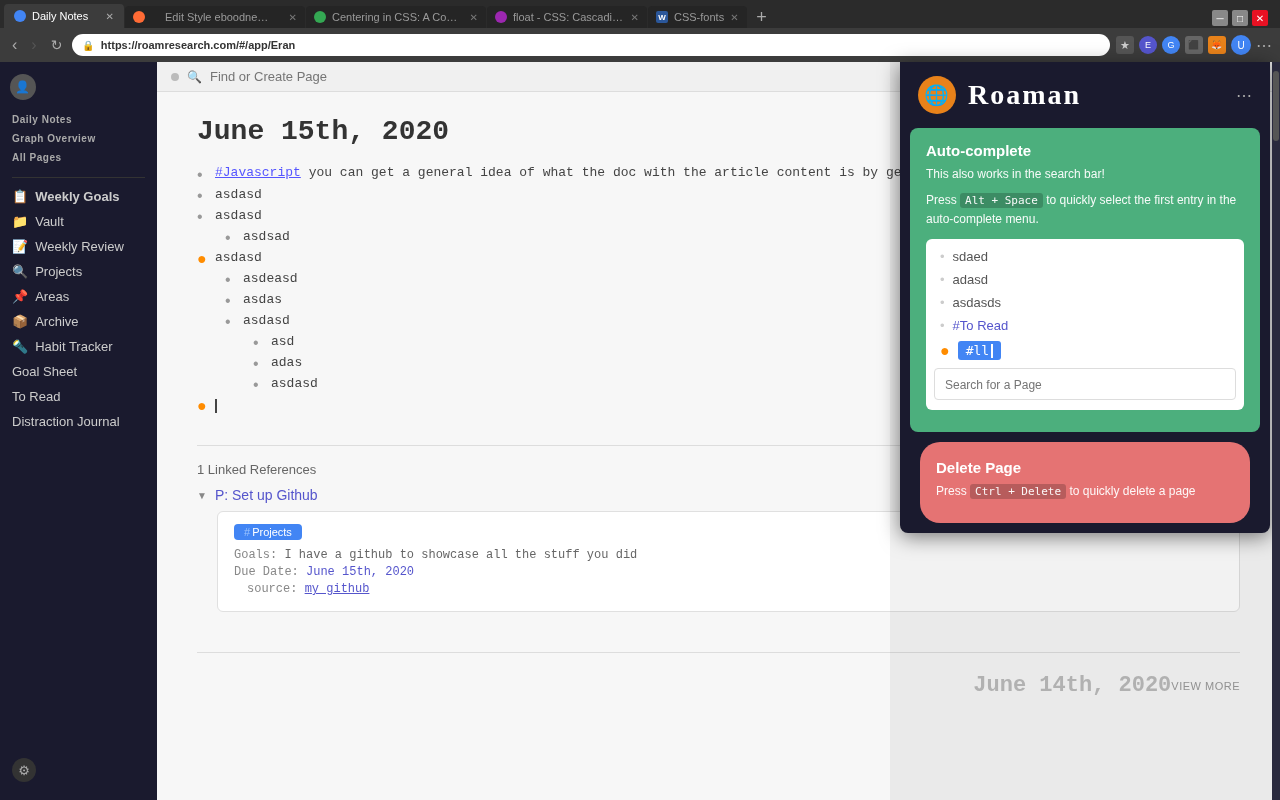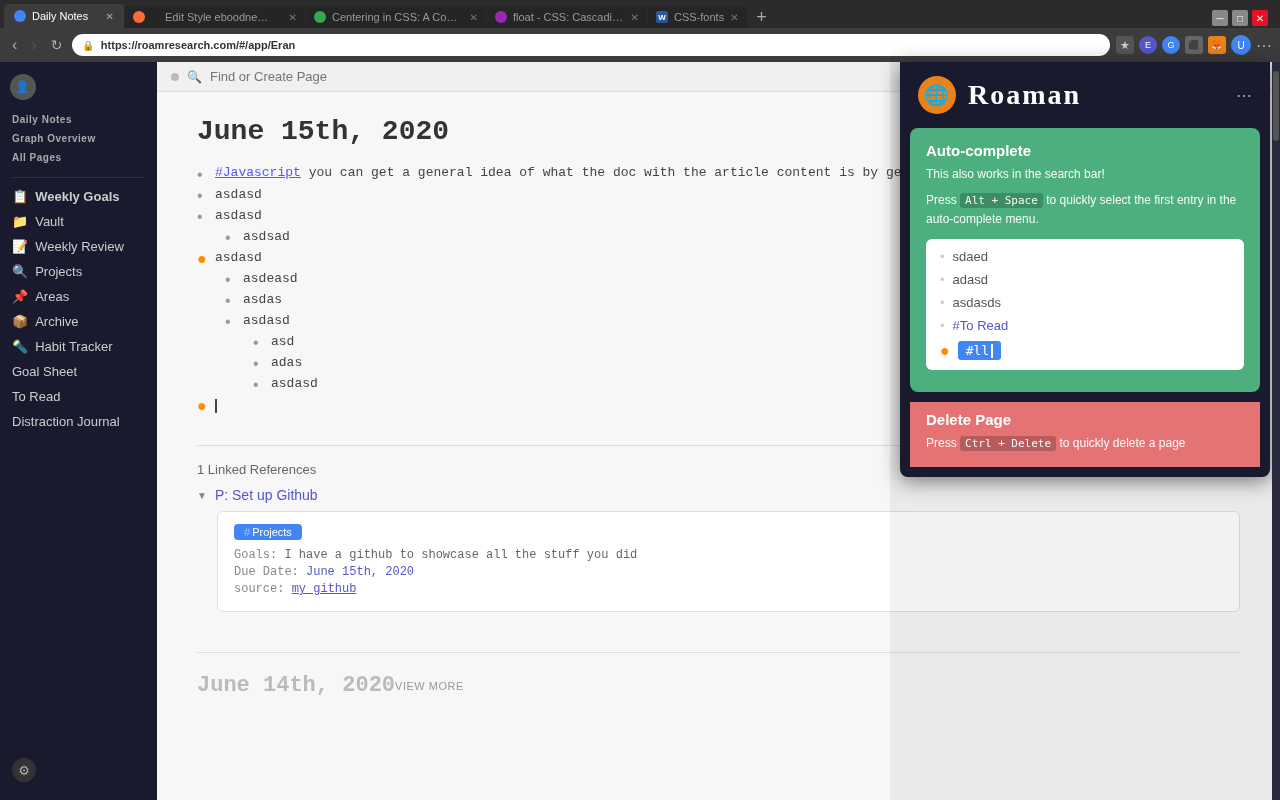--- a/index.html
+++ b/index.html
@@ -228,31 +228,31 @@
             </div>
           </div>
           <div style="font-size:12px;color:#666;margin:3px 0;font-family:'Courier New',monospace;">
             <span style="color:#888;">Goals:</span>
             <span>I have a github to showcase all the stuff you did</span>
           </div>
           <div style="font-size:12px;color:#666;margin:3px 0;font-family:'Courier New',monospace;">
             <span style="color:#888;">Due Date:</span>
             <span style="color:#5555cc;cursor:pointer;">June 15th, 2020</span>
           </div>
-          <div style="font-size:12px;color:#666;margin:3px 0;font-family:'Courier New',monospace;">
+          <div style="font-size:12px;color:#666;margin:3px 13px;font-family:'Courier New',monospace;">
             <span style="color:#888;">source:</span>
             <span style="color:#5555cc;text-decoration:underline;cursor:pointer;">my github</span>
           </div>
         </div>
       </div>
 
       <div style="height:40px;"></div>
 
       <div style="border-top:1px solid #ddd;padding-top:20px;">
-        <div style="display:flex;justify-content:flex-start;align-items:center;">
+        <div style="display:flex;justify-content:flex-end;align-items:center;">
           <h2 style="font-size:22px;font-weight:bold;color:#bbb;font-family:'Courier New',monospace;">June 14th, 2020</h2>
           <span style="font-size:11px;color:#999;cursor:pointer;letter-spacing:0.5px;">VIEW MORE</span>
         </div>
       </div>
 
     </div>
   </div>
 
   <div style="position:absolute;top:0;right:0;width:390px;height:100%;background:rgba(0,0,0,0.05);z-index:20;">
     <div style="position:absolute;top:0;right:10px;width:370px;background:#1a1a2e;border-radius:0 0 8px 8px;box-shadow:0 4px 20px rgba(0,0,0,0.5);overflow:hidden;">
@@ -289,24 +289,27 @@
           </div>
 
           <div style="display:flex;align-items:center;padding:4px 14px;gap:8px;">
             <span style="color:#ff8c00;font-size:16px;">●</span>
             <div style="background:#4285f4;color:white;padding:2px 8px;border-radius:3px;font-size:13px;font-family:monospace;display:flex;align-items:center;gap:2px;">
               <span>#ll</span>
               <span style="display:inline-block;width:2px;height:14px;background:white;vertical-align:middle;"></span>
             </div>
           </div>
 
-        </div>
-      </div>
-
-      <div style="margin:0 10px 10px;border-radius:0;background:#e57373;padding:9px 16px;">
+          <div style="margin:4px 8px;background:white;border:1px solid #ddd;border-radius:4px;padding:6px 10px;">
+            <input style="border: none; outline: none; font-size: 12px; color: rgb(153, 153, 153); width: 100%; background: transparent;" placeholder="Search for a Page">
+          </div>
+        </div>
+      </div>
+
+      <div style="margin:0 20px 10px;border-radius:20px;background:#e57373;padding:17px 16px;">
         <div style="font-size:15px;font-weight:bold;color:white;margin-bottom:8px;">Delete Page</div>
         <div style="font-size:12px;color:rgba(255,255,255,0.95);margin-bottom:8px;">
           Press <kbd style="background:rgba(0,0,0,0.2);border-radius:3px;padding:1px 5px;font-family:monospace;font-size:11px;">Ctrl + Delete</kbd> to quickly delete a page
         </div>
       </div>
 
     </div>
 
     <div style="position:absolute;right:0;top:0;bottom:0;width:8px;background:#2a2a3e;">
       <div style="width:6px;margin:1px;background:#555;border-radius:3px;height:70px;position:absolute;top:8px;"></div>

